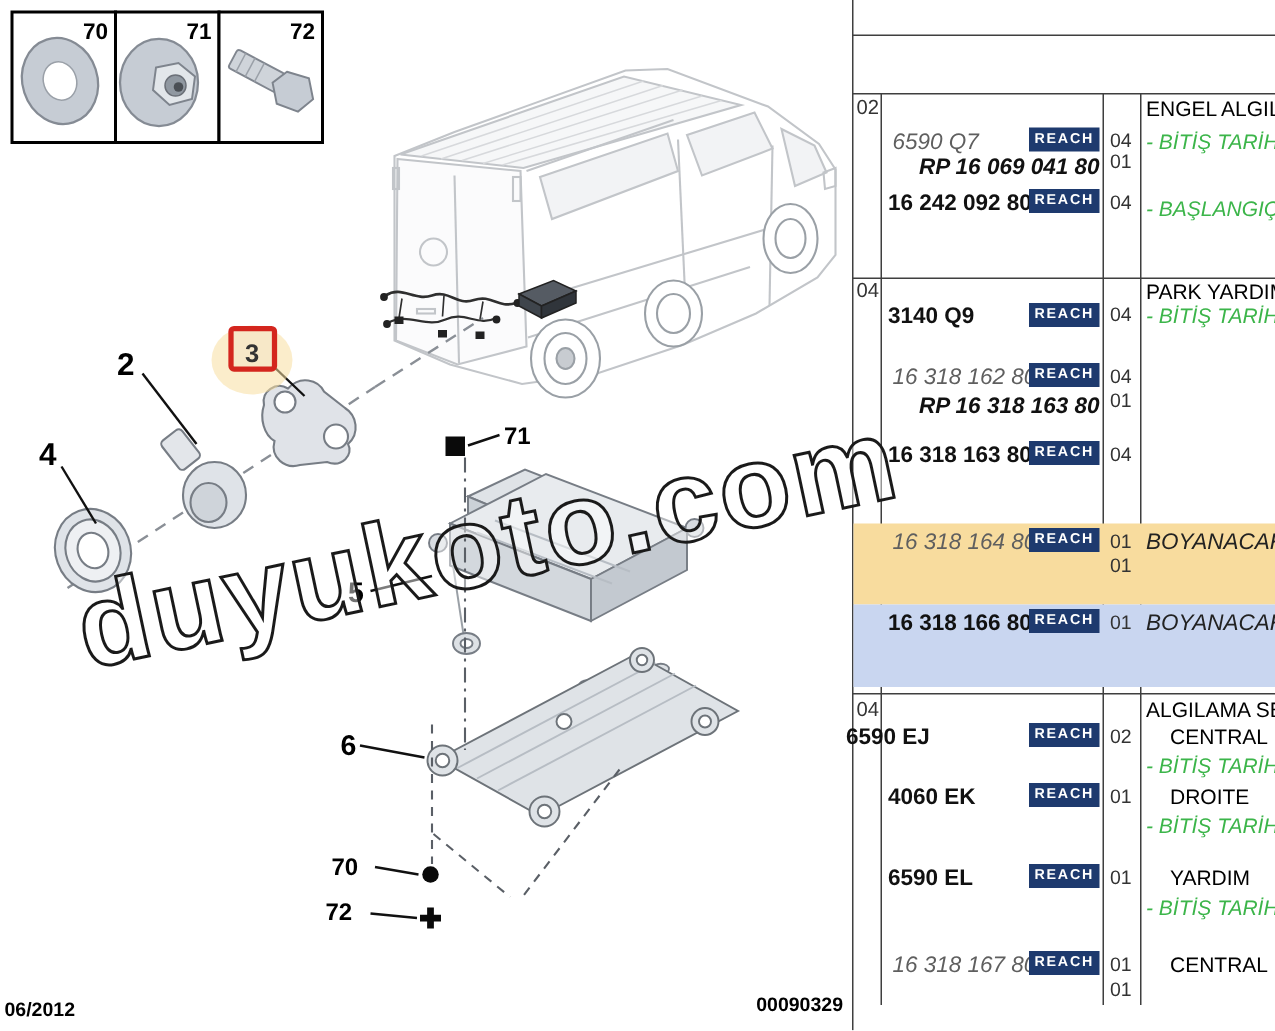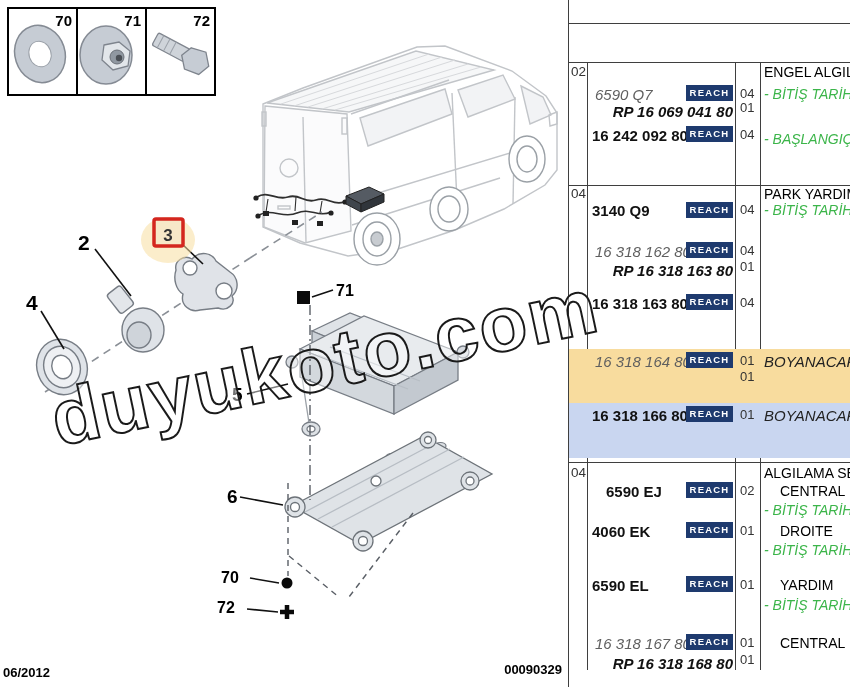--- a/index.html
+++ b/index.html
@@ -273,40 +273,39 @@
   <div class="qty" style="left:740px;top:353px">01</div>
   <div class="desc-i" style="left:764px;top:353px">BOYANACAK</div>
   <div class="qty" style="left:740px;top:369px">01</div>
   <div class="ref-b" style="left:592px;top:407px">16 318 166 80</div>
   <div class="reach" style="left:686px;top:406px">REACH</div>
   <div class="qty" style="left:740px;top:407px">01</div>
   <div class="desc-i" style="left:764px;top:407px">BOYANACAK</div>
 
   <div class="sec-num" style="left:571px;top:465px">04</div>
   <div class="sec-title" style="left:764px;top:465px">ALGILAMA SE</div>
-  <div class="ref-b" style="left:606px;top:483px">6590 EJ</div>
+  <div class="ref-b" style="left:564px;top:483px">6590 EJ</div>
   <div class="reach" style="left:686px;top:482px">REACH</div>
   <div class="qty" style="left:740px;top:483px">02</div>
   <div class="desc" style="left:764px;top:483px">CENTRAL</div>
   <div class="note" style="left:764px;top:502px">- BİTİŞ TARİH</div>
   <div class="ref-b" style="left:592px;top:523px">4060 EK</div>
   <div class="reach" style="left:686px;top:522px">REACH</div>
   <div class="qty" style="left:740px;top:523px">01</div>
   <div class="desc" style="left:764px;top:523px">DROITE</div>
   <div class="note" style="left:764px;top:542px">- BİTİŞ TARİH</div>
   <div class="ref-b" style="left:592px;top:577px">6590 EL</div>
   <div class="reach" style="left:686px;top:576px">REACH</div>
   <div class="qty" style="left:740px;top:577px">01</div>
   <div class="desc" style="left:764px;top:577px">YARDIM</div>
   <div class="note" style="left:764px;top:597px">- BİTİŞ TARİH</div>
   <div class="ref-i" style="left:595px;top:635px">16 318 167 80</div>
   <div class="reach" style="left:686px;top:634px">REACH</div>
   <div class="qty" style="left:740px;top:635px">01</div>
   <div class="desc" style="left:764px;top:635px">CENTRAL</div>
-  <div class="ref-rp" style="top:655px">RP 16 318 168 80</div>
   <div class="qty" style="left:740px;top:652px">01</div>
 
   <div class="foot" style="left:3px;top:665px">06/2012</div>
   <div class="foot" style="left:480px;top:662px;width:82px;text-align:right">00090329</div>
 
   <svg class="wm" width="850" height="687" viewBox="0 0 850 687">
     <text transform="translate(58,446) rotate(-12)" font-size="78" font-weight="bold" fill="rgba(255,255,255,0.45)" stroke="#1a1a1a" stroke-width="2" letter-spacing="2">duyukoto.com</text>
   </svg>
 </div>
 

